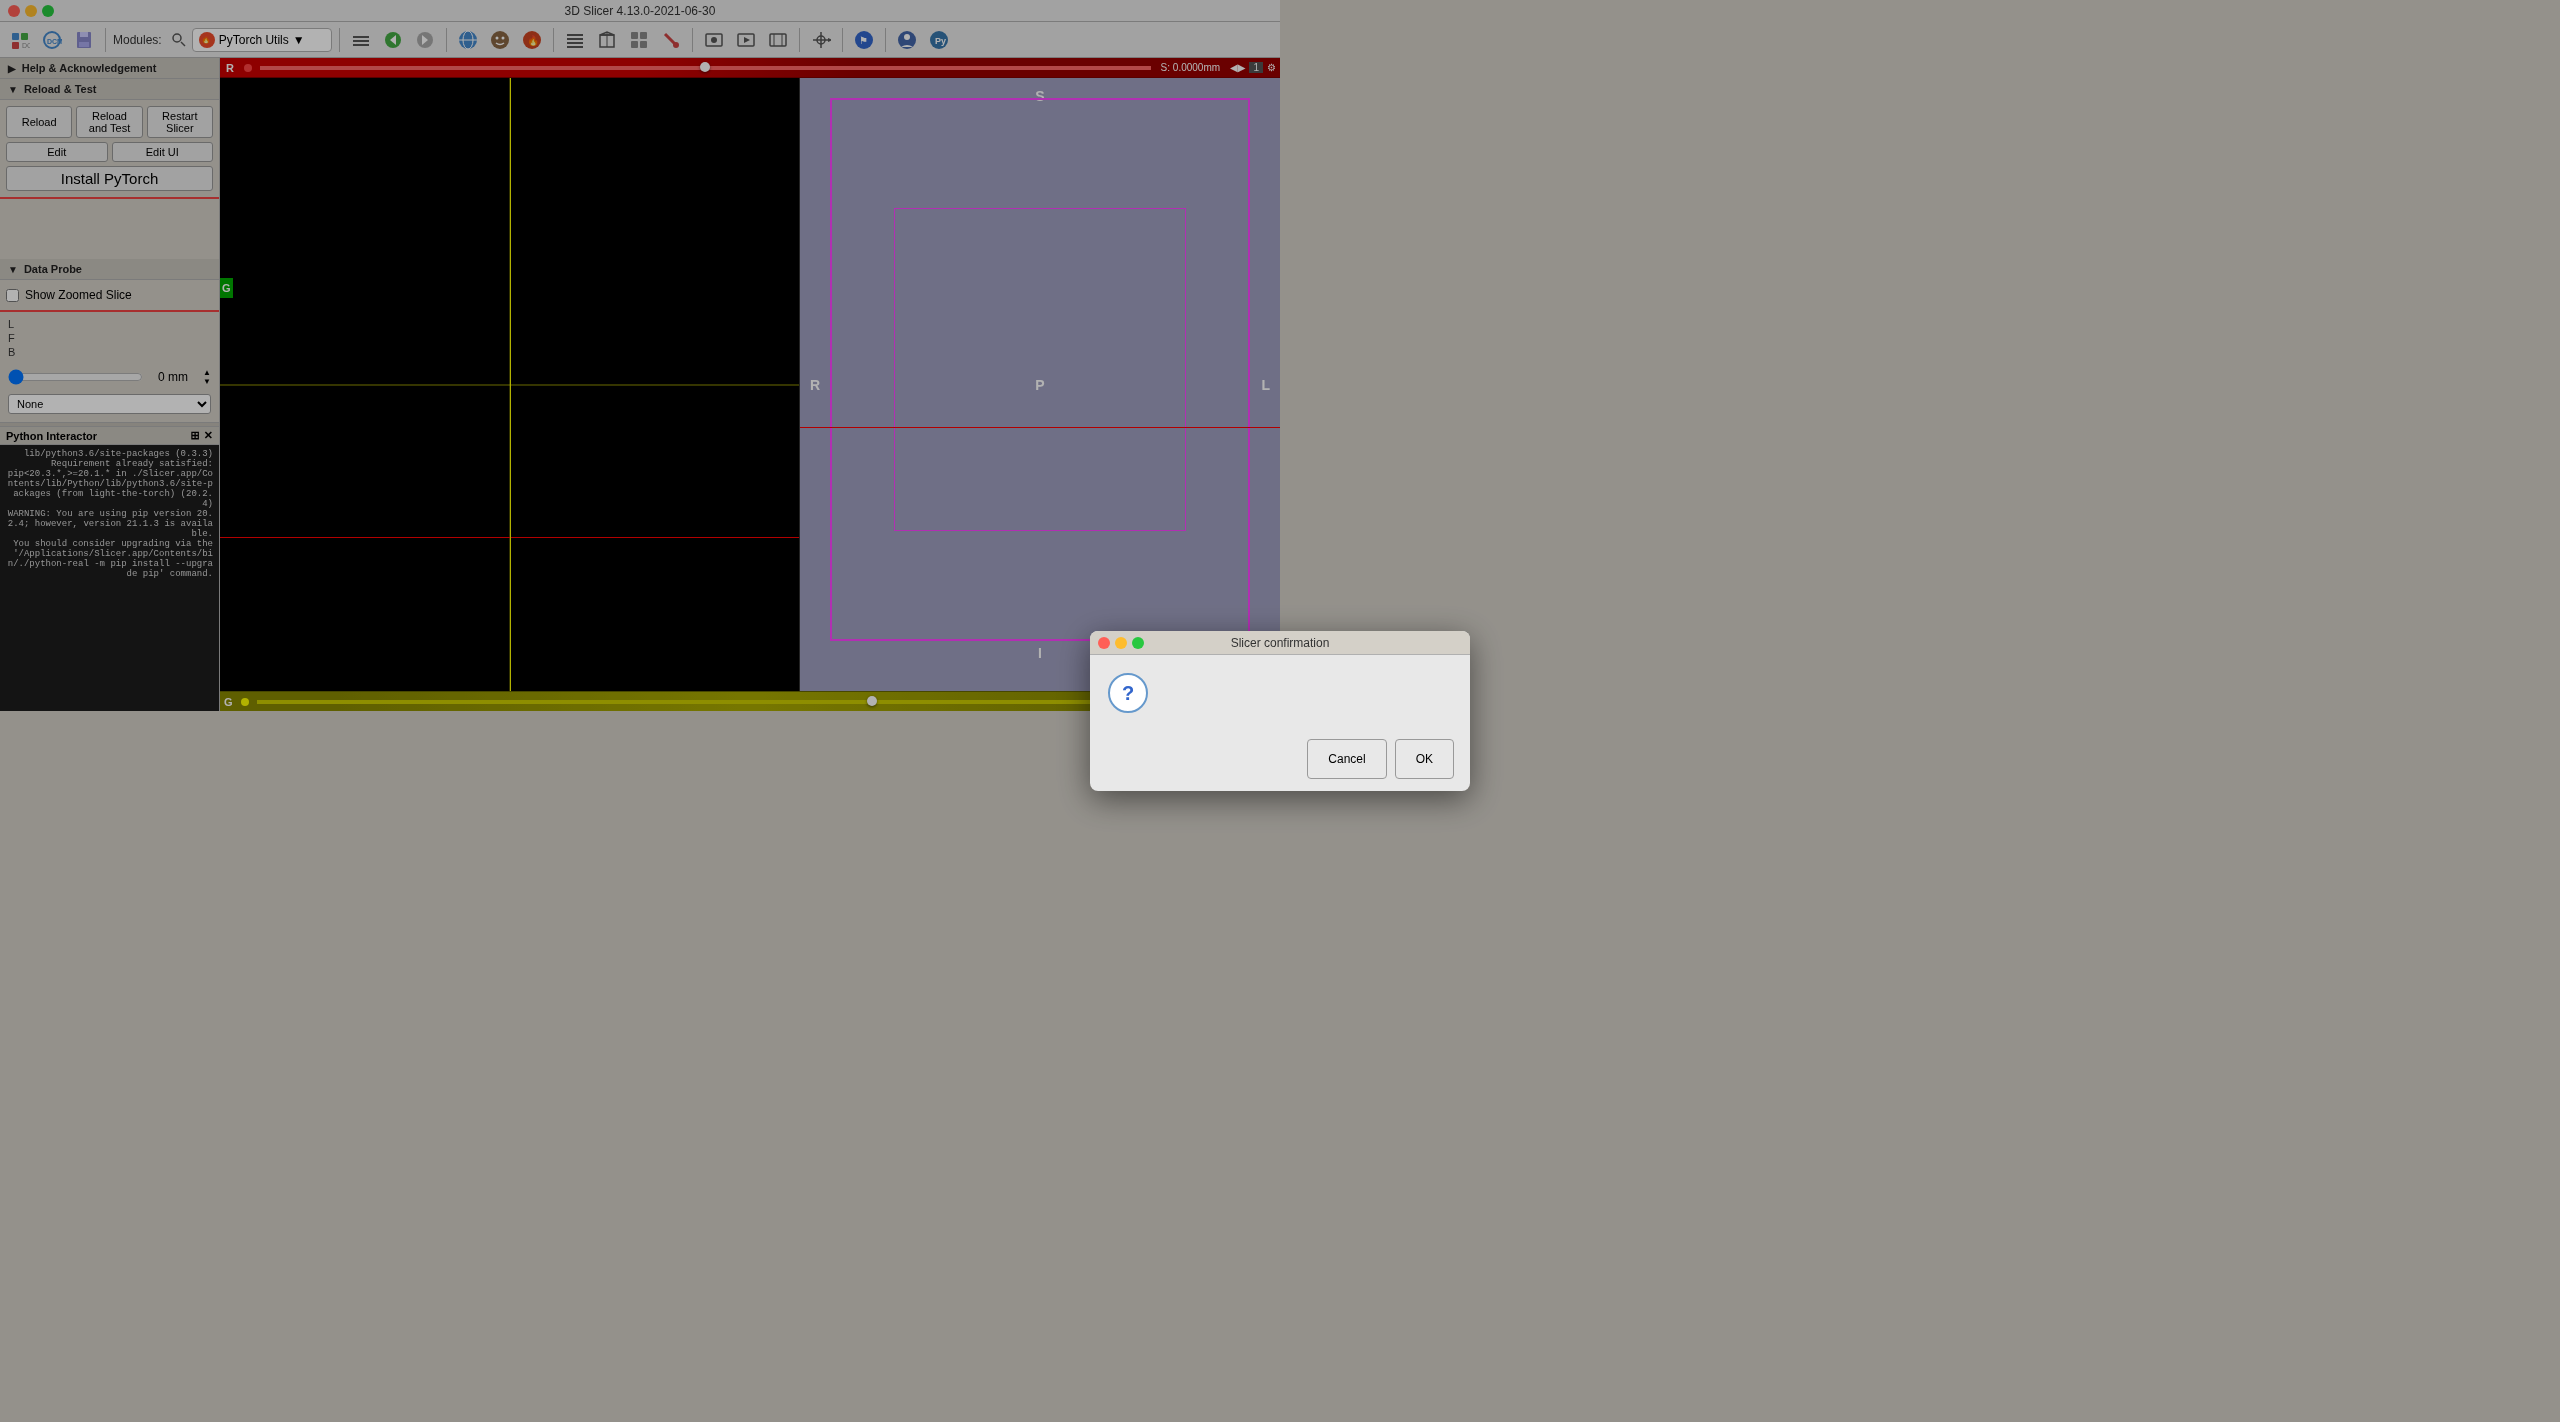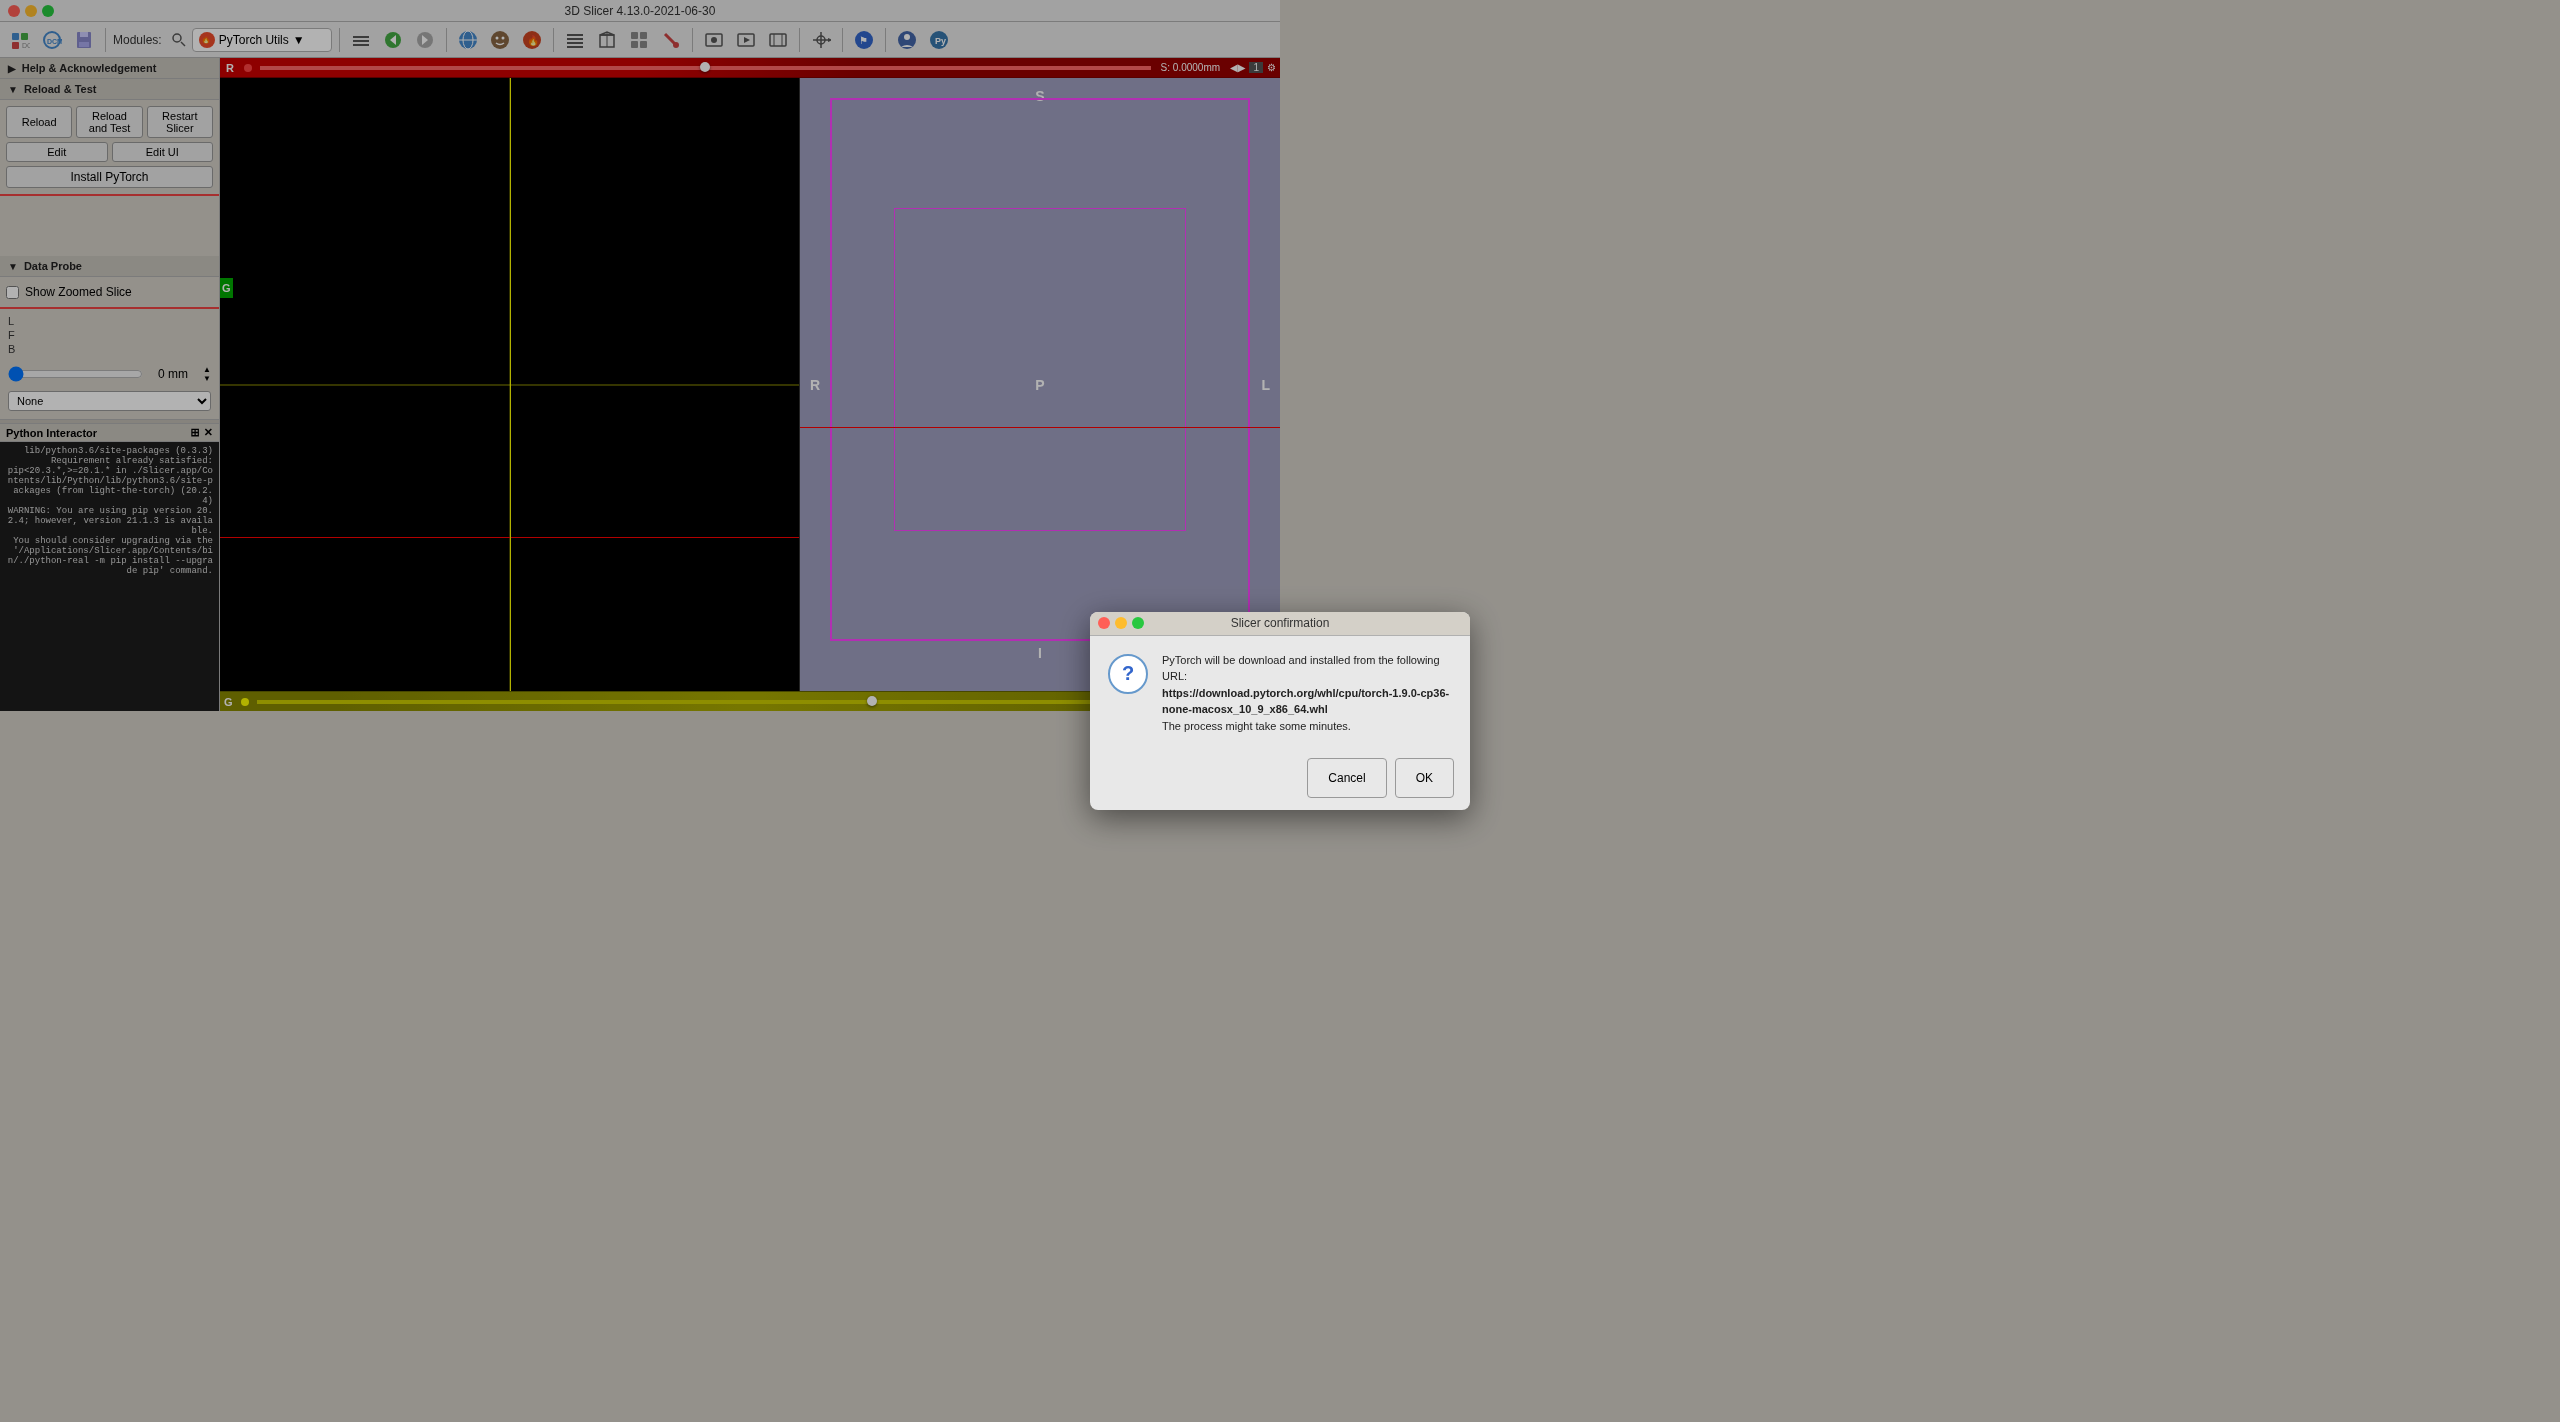--- a/index.html
+++ b/index.html
@@ -164,21 +164,21 @@
       text-align: center;
     }
 
     .full-btn {
       width: 100%;
       padding: 3px 6px;
       background: #e8e8e8;
       border: 1px solid #999;
       border-radius: 3px;
       cursor: pointer;
-      font-size: 12px;
+      font-size: 15px;
       text-align: center;
     }
 
     .checkbox-row {
       display: flex;
       align-items: center;
       gap: 6px;
       padding: 2px 0;
     }
 
@@ -869,24 +869,19 @@
         <button class="tb-btn tb-close"></button>
         <button class="tb-btn tb-min" style="background:#febc2e;"></button>
         <button class="tb-btn tb-max" style="background:#28c840;"></button>
       </div>
       <span class="modal-title-text">Slicer confirmation</span>
     </div>
     <div class="modal-body">
       <div class="modal-icon">
         <div class="question-bubble">?</div>
       </div>
-      <div class="modal-message">
-        <span>PyTorch will be download and installed from the following URL:</span><br>
-        <strong>https://download.pytorch.org/whl/cpu/torch-1.9.0-cp36-none-macosx_10_9_x86_64.whl</strong><br>
-        <span>The process might take some minutes.</span>
-      </div>
     </div>
     <div class="modal-footer">
       <button class="modal-btn">Cancel</button>
       <button class="modal-btn-ok">OK</button>
     </div>
   </div>
 </div>
 
 </body></html>

